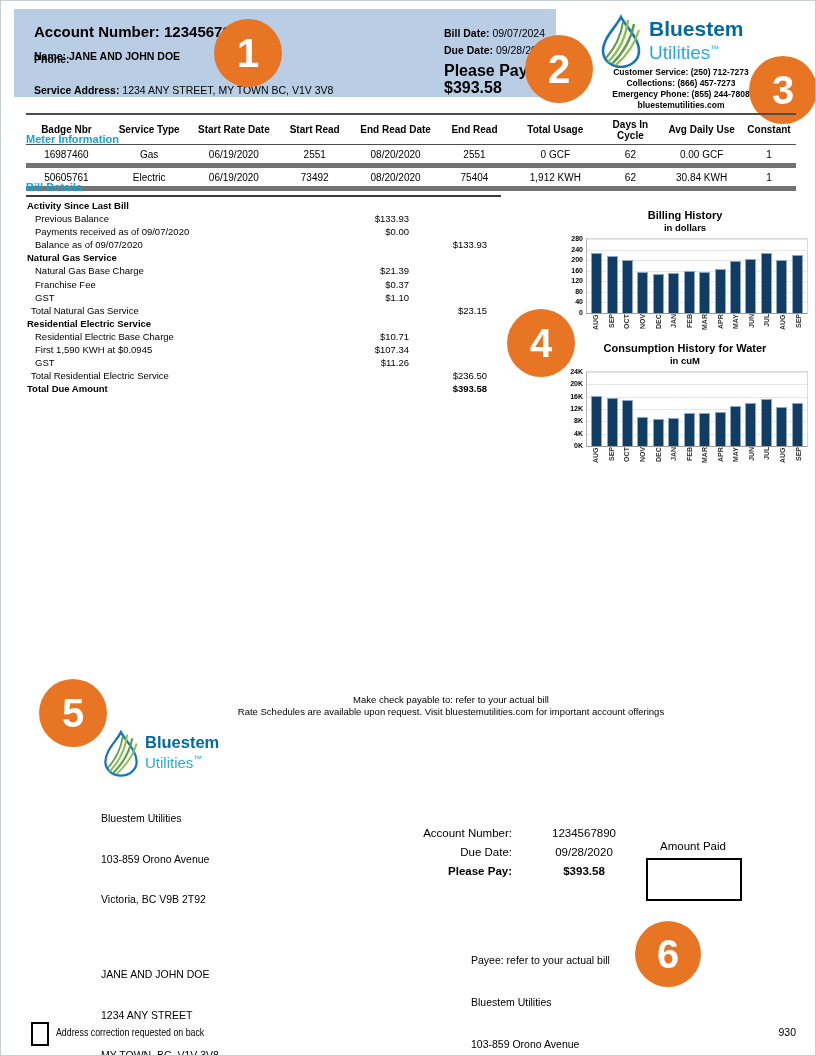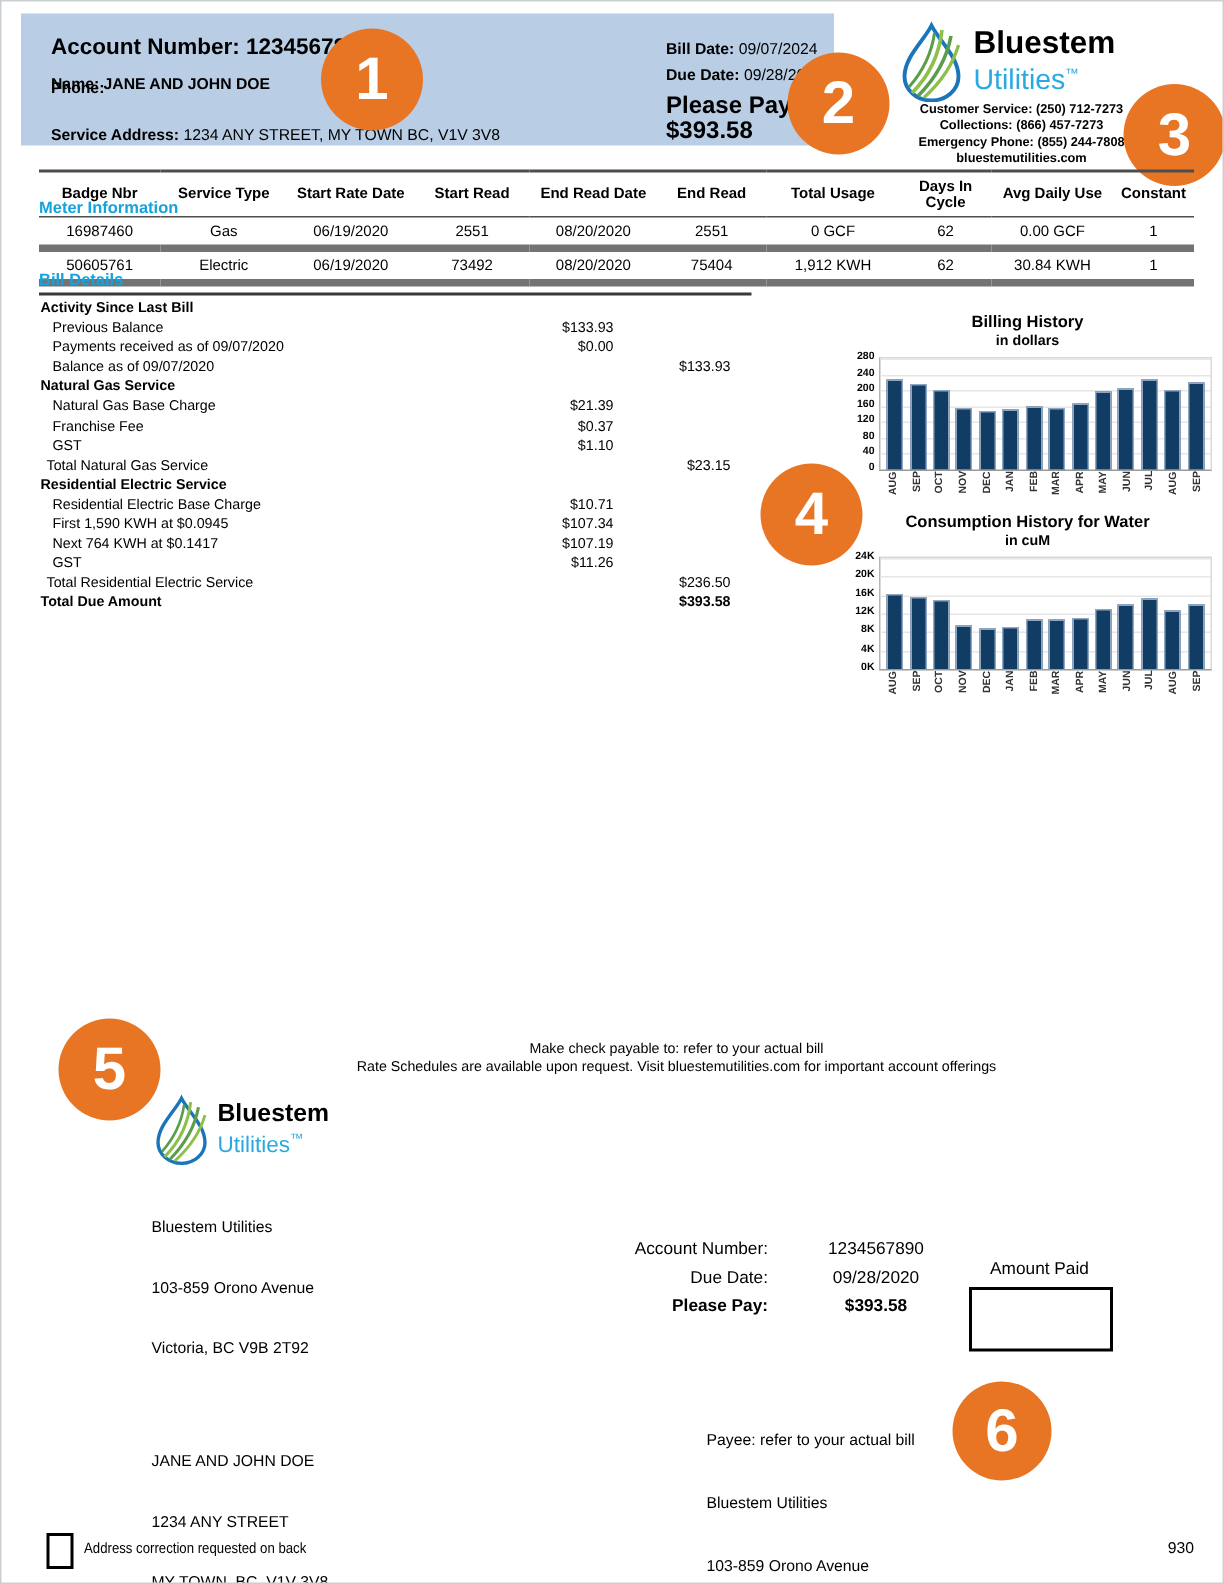--- a/index.html
+++ b/index.html
@@ -9,21 +9,21 @@
 
   
   .blue-box{position:absolute;left:13px;top:8px;width:542px;height:88px;background:#b9cde4;}
   .acct-line{position:absolute;left:20px;top:14px;font-size:15px;font-weight:bold;}
   .hdr-line{position:absolute;left:20px;font-size:10.5px;}
   .hdr-line b{font-weight:bold;}
   .billdate-block{position:absolute;left:430px;top:16px;font-size:10.5px;line-height:17px;}
   .pay-line{font-weight:bold;font-size:16px;margin-top:3px;}
 
   
-  .logo-text-main{font-size:21px;font-weight:bold;color:#000000;line-height:21px;}
+  .logo-text-main{font-size:21px;font-weight:bold;color:#0369a1;line-height:21px;}
   .logo-text-sub{font-size:19px;color:#2aa9e0;line-height:20px;}
   .logo-tm{font-size:9px;vertical-align:super;}
   .contact{position:absolute;left:570px;top:66px;width:220px;text-align:center;
            font-size:8.5px;font-weight:bold;line-height:11px;}
 
   
   .callout{position:absolute;width:68px;height:68px;border-radius:50%;background:#e87524;color:#fff;
            display:flex;align-items:center;justify-content:center;font-size:40px;font-weight:bold;}
 
   
@@ -216,24 +216,20 @@
       </div>
       <div class="bill-row i">
         <span class="lab">Residential Electric Base Charge</span>
         <span class="a1">$10.71</span>
       </div>
       <div class="bill-row i">
         <span class="lab">First 1,590 KWH at $0.0945</span>
         <span class="a1">$107.34</span>
       </div>
       <div class="bill-row i">
-        <span class="lab">Next 764 KWH at $0.1417</span>
-        <span class="a1">$107.19</span>
-      </div>
-      <div class="bill-row i">
         <span class="lab">GST</span>
         <span class="a1">$11.26</span>
       </div>
       <div class="bill-row t">
         <span class="lab">Total Residential Electric Service</span>
         <span class="a2">$236.50</span>
       </div>
       <div class="bill-row g">
         <span class="lab">Total Due Amount</span>
         <span class="a2">$393.58</span>

